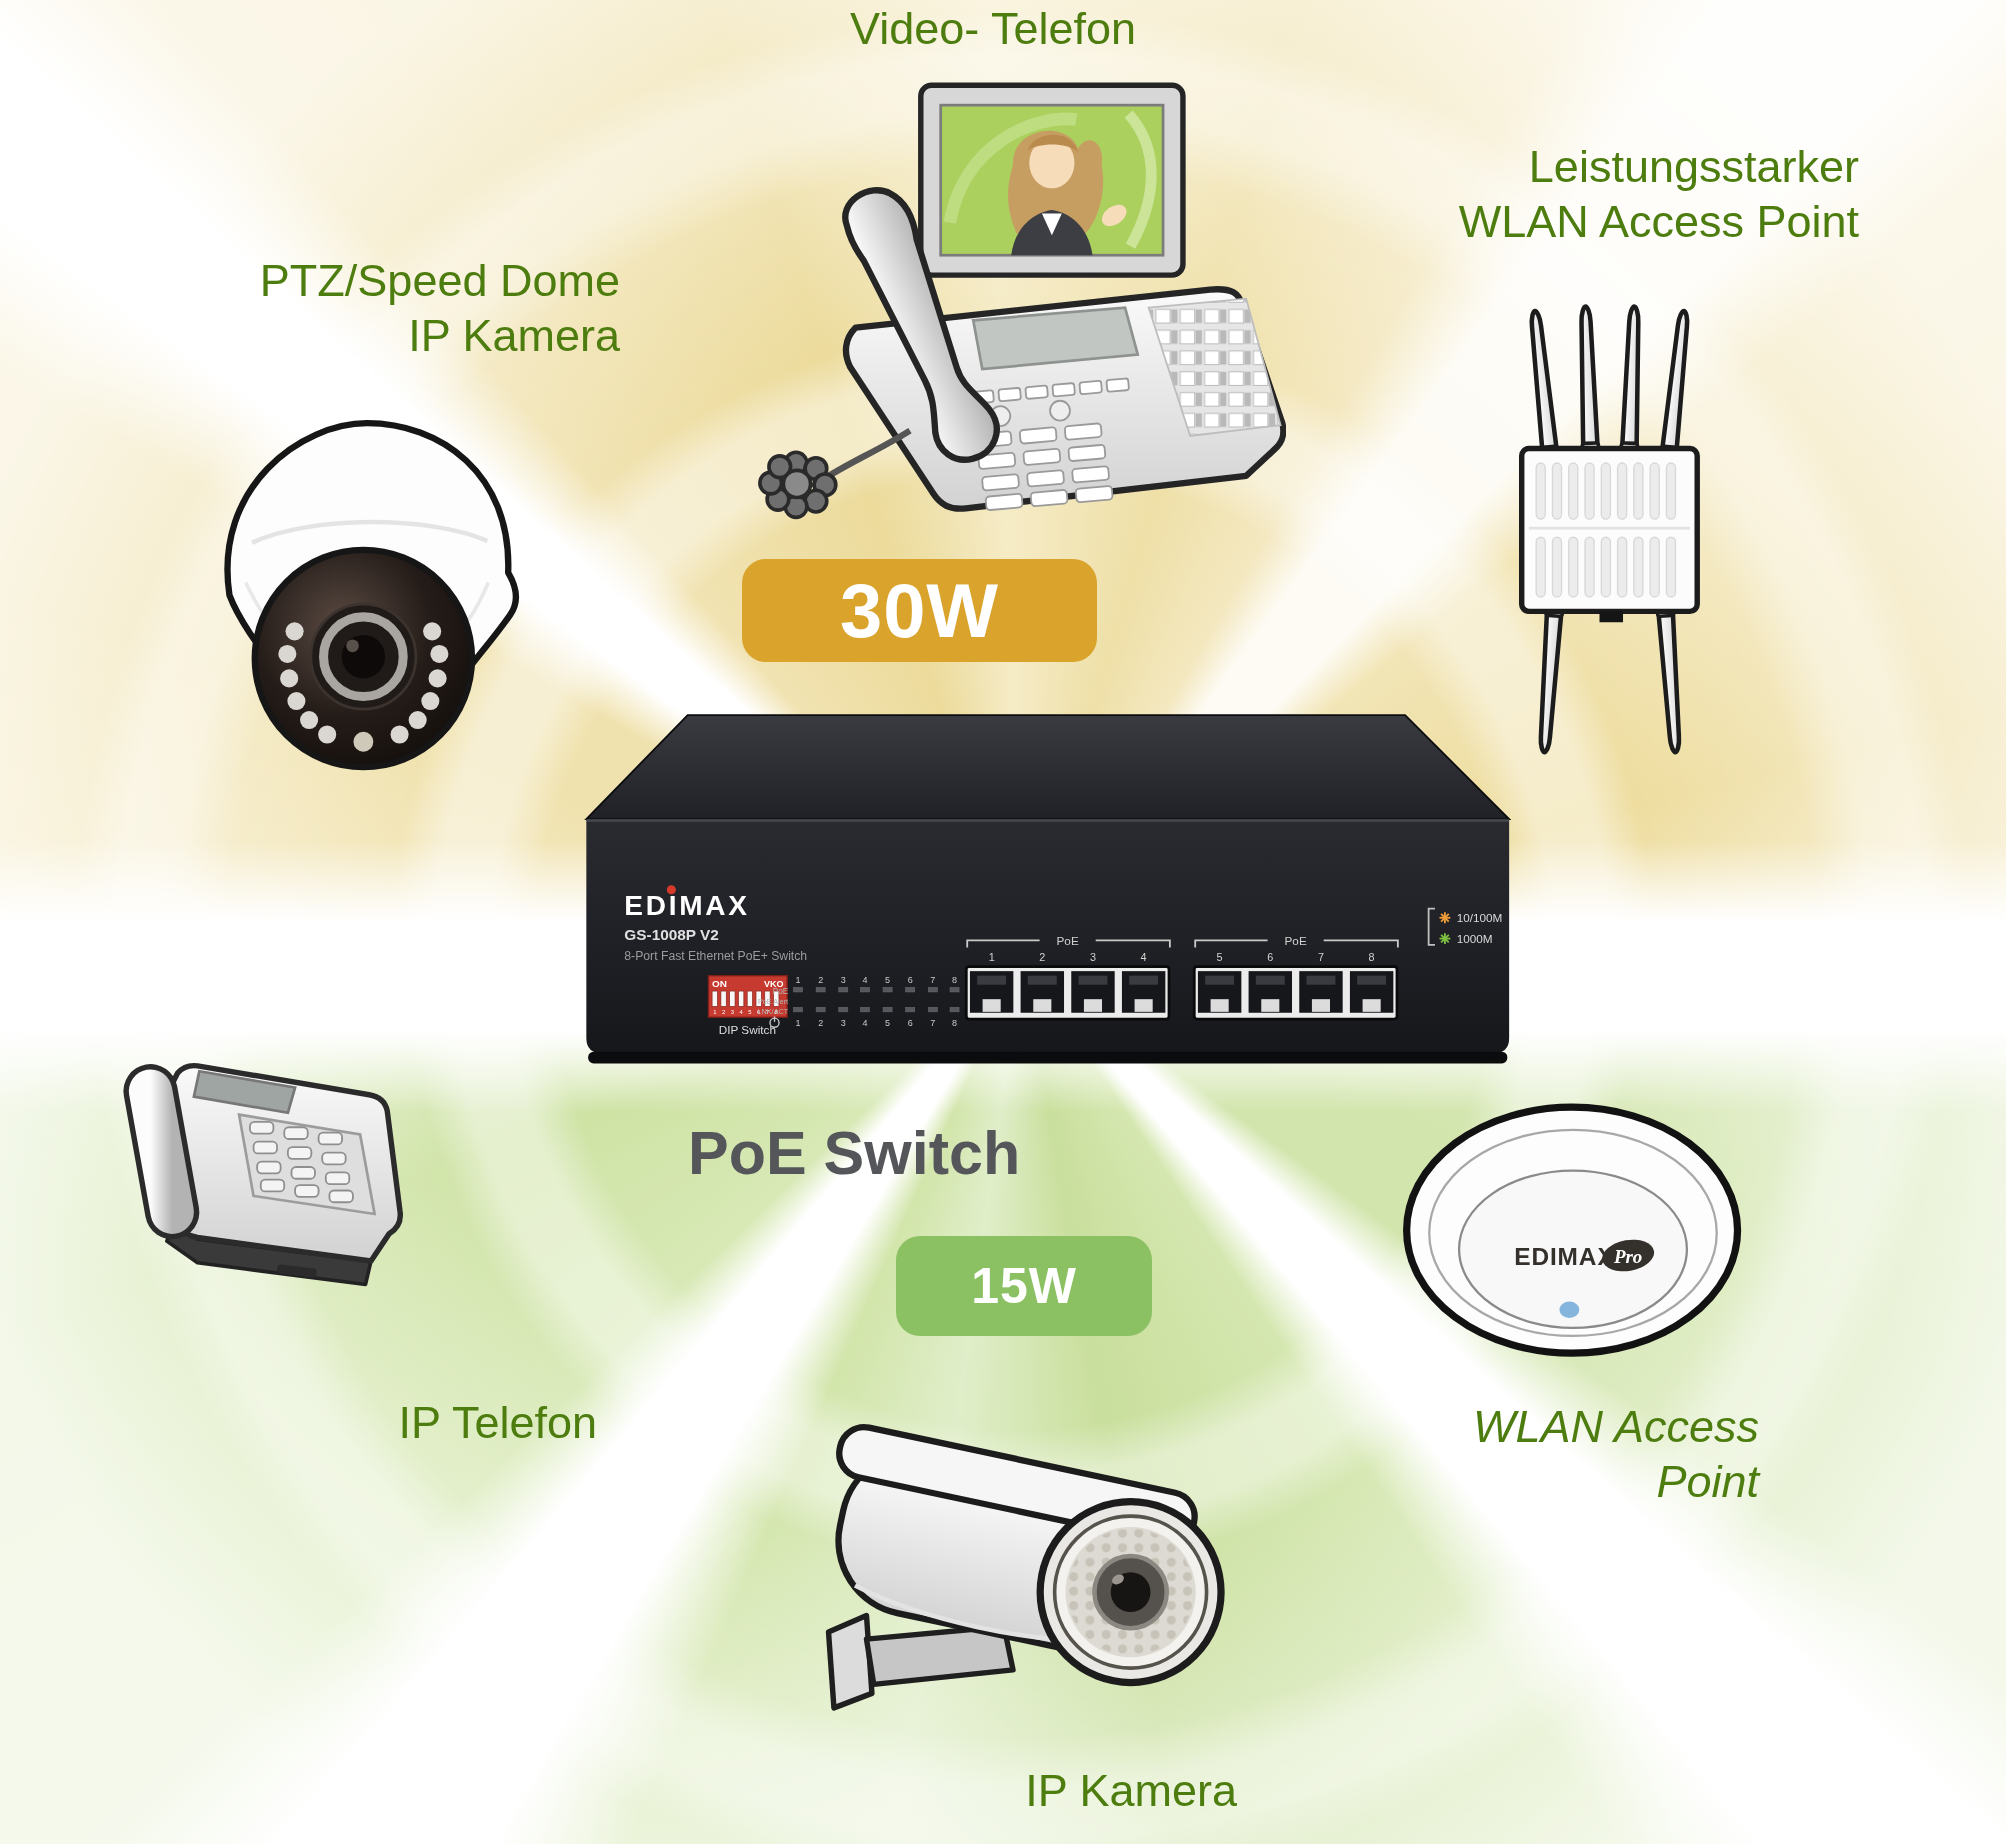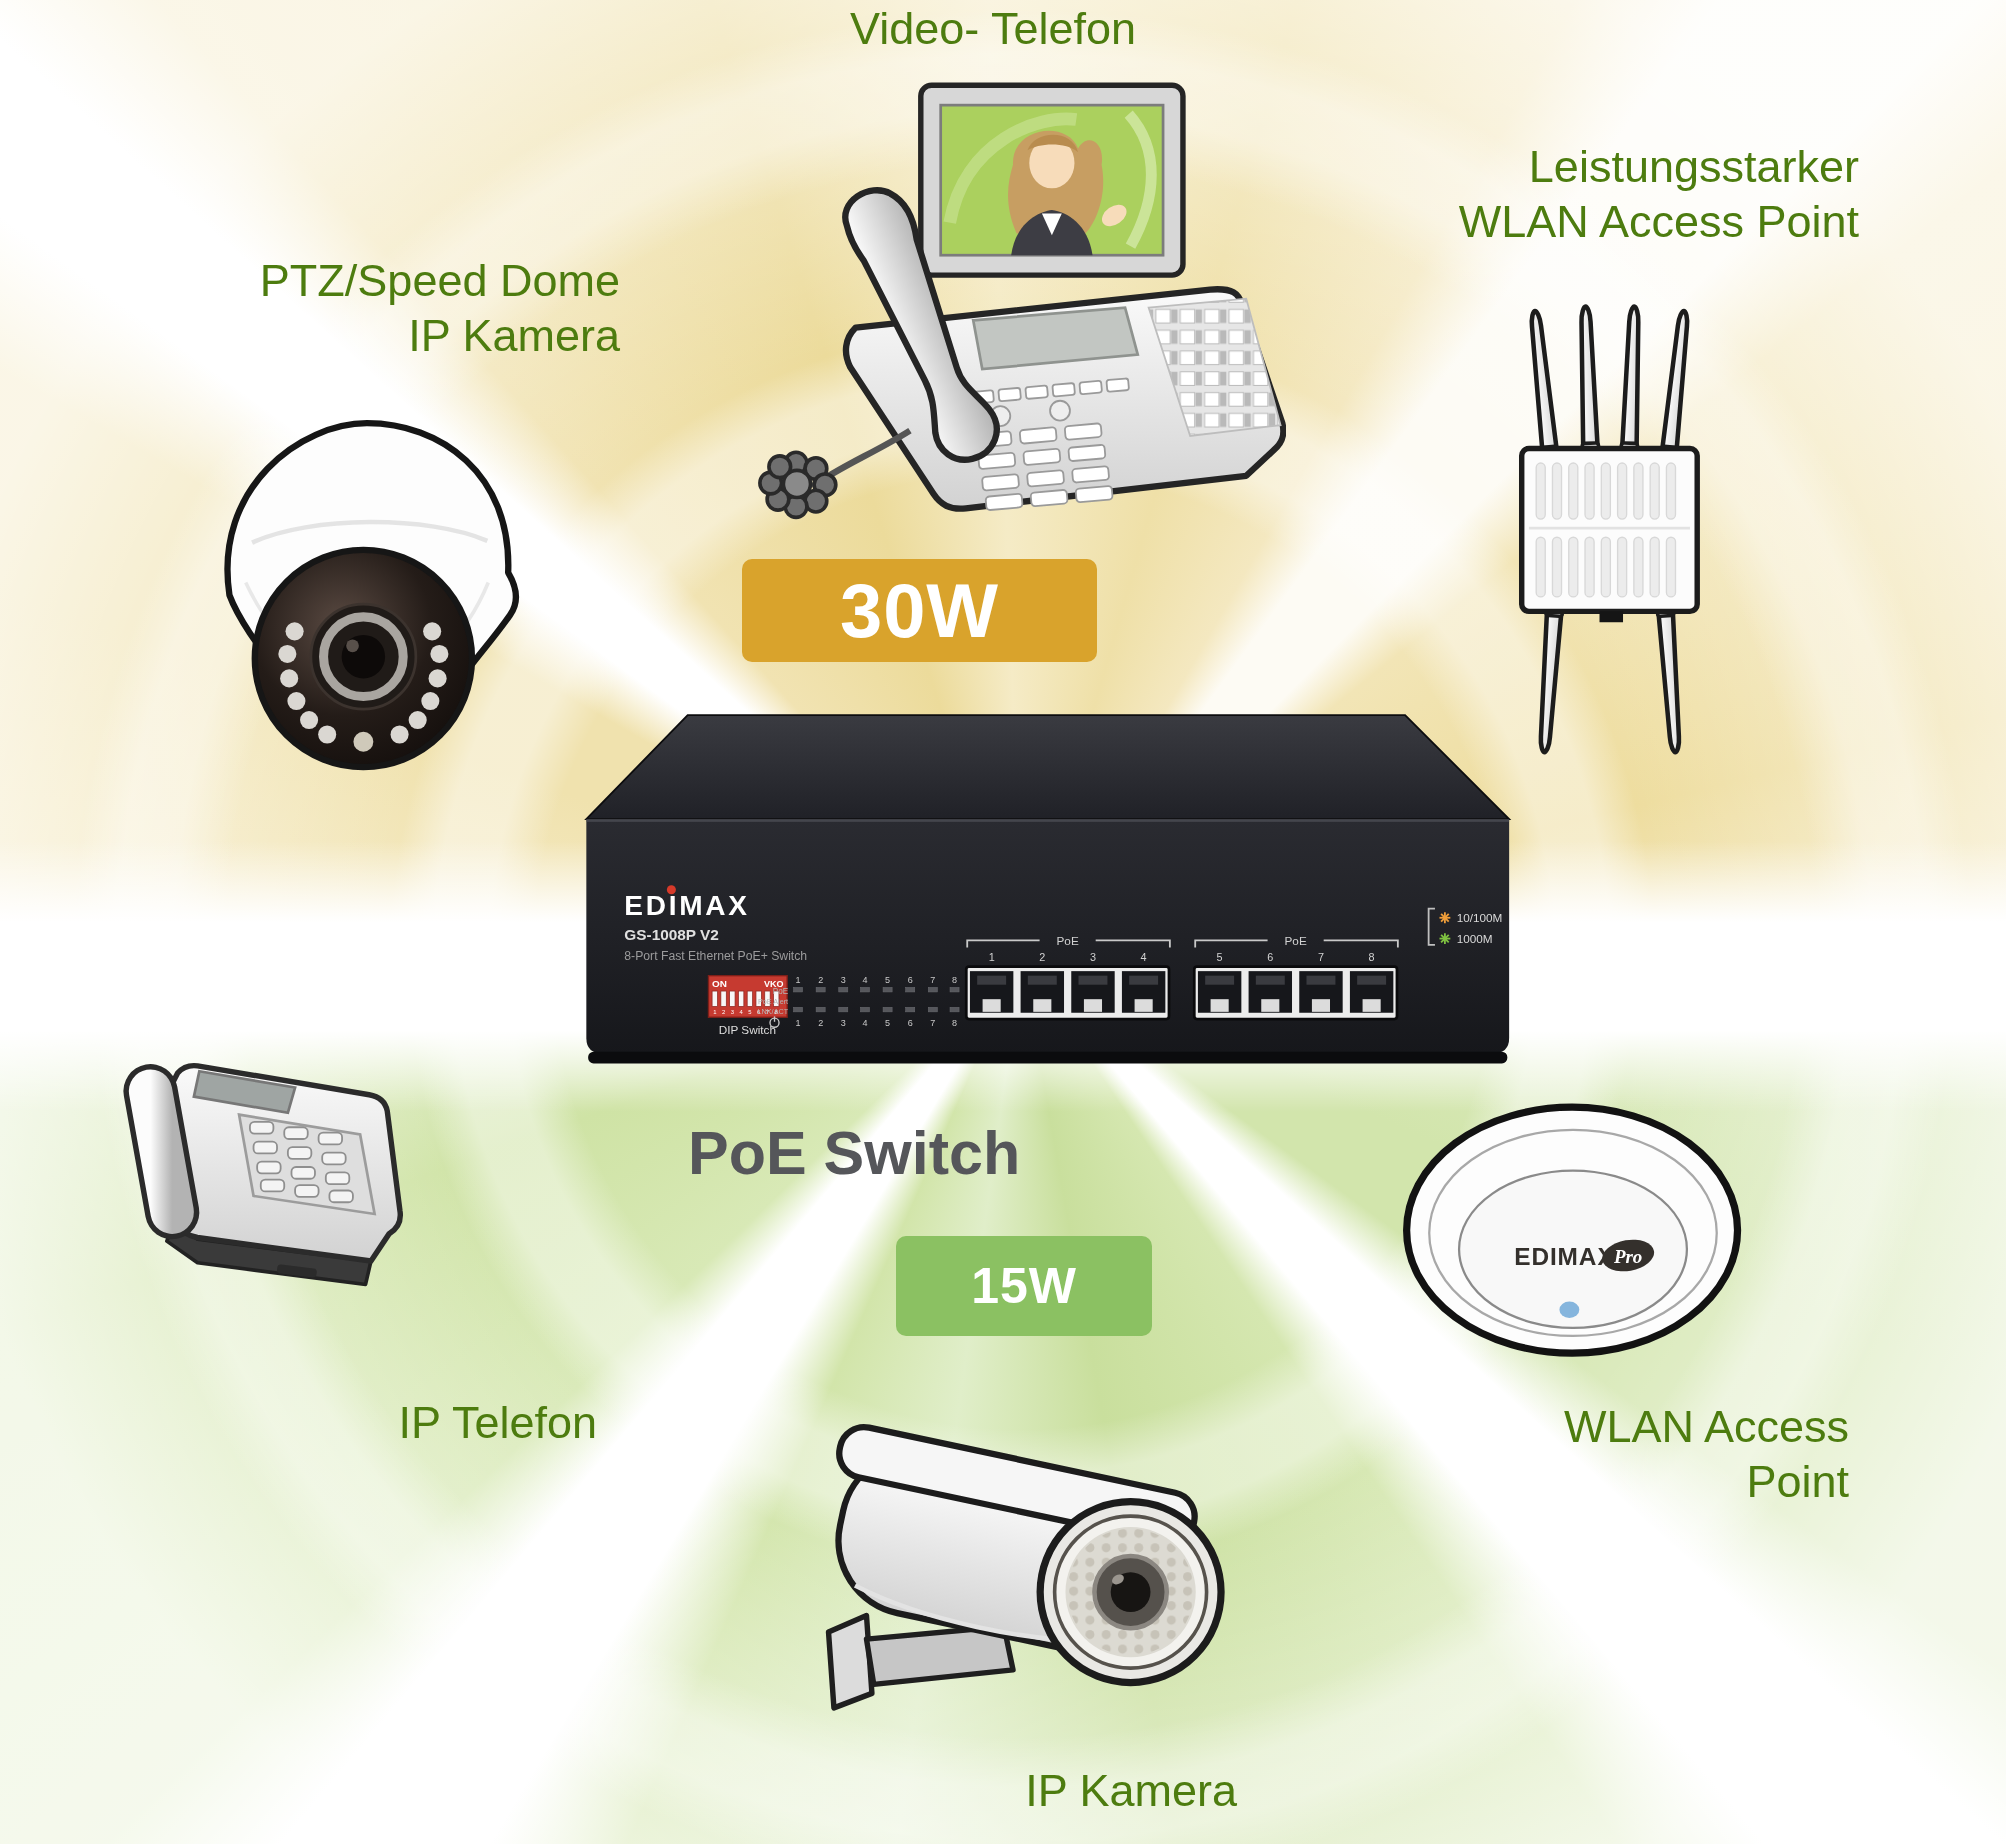--- a/index.html
+++ b/index.html
@@ -28,27 +28,27 @@
   .mid-band{position:absolute;left:0;top:841px;width:2006px;height:271px;
     background:linear-gradient(180deg, rgba(255,255,255,0) 0%, #ffffff 30%, #ffffff 70%, rgba(255,255,255,0) 100%);}
 
   
   .dev-label{position:absolute;color:#4d7c0f;font-size:45px;line-height:1.22;text-align:right;
              white-space:pre-line;}
   .lbl-video{left:593px;top:1.8px;width:543px;}
   .lbl-outdoor{left:1316px;top:140px;width:543px;}
   .lbl-ptz{left:77px;top:242px;width:543px;margin-top:12px;}
   .lbl-ipphone{left:136px;top:1396px;width:461px;}
-  .lbl-ceiling{left:1379px;top:1400px;width:470px;}
+  .lbl-ceiling{left:1289px;top:1400px;width:470px;font-style:italic;}
   .lbl-ipcam{left:767px;top:1764px;width:470px;}
   .diagram-title{position:absolute;left:688px;top:1118px;width:633px;text-align:left;
                  font-size:61px;font-weight:bold;color:#55565a;}
 
   .badge{position:absolute;display:flex;align-items:center;justify-content:center;
-         color:#ffffff;font-weight:bold;border-radius:10px;letter-spacing:0.9px;}
+         color:#ffffff;font-weight:bold;border-radius:24px;letter-spacing:0.9px;}
   .badge-30{left:742px;top:559px;width:355px;height:103px;background:#d9a32c;font-size:76px;}
   .badge-15{left:896px;top:1236px;width:256px;height:100px;background:#8bc162;font-size:50px;}
 
   
   .svg-videophone{left:740px;top:78px;width:546px;height:443px;}
   .svg-outdoor{left:1500px;top:300px;width:237px;height:469px;}
   .svg-dome{left:175px;top:387px;width:384px;height:400px;}
   .svg-switch{left:561px;top:697px;width:959px;height:380px;}
   .svg-ipphone{left:62px;top:1024px;width:365px;height:277px;}
   .svg-ceiling{left:1400px;top:1100px;width:525px;height:264px;}

